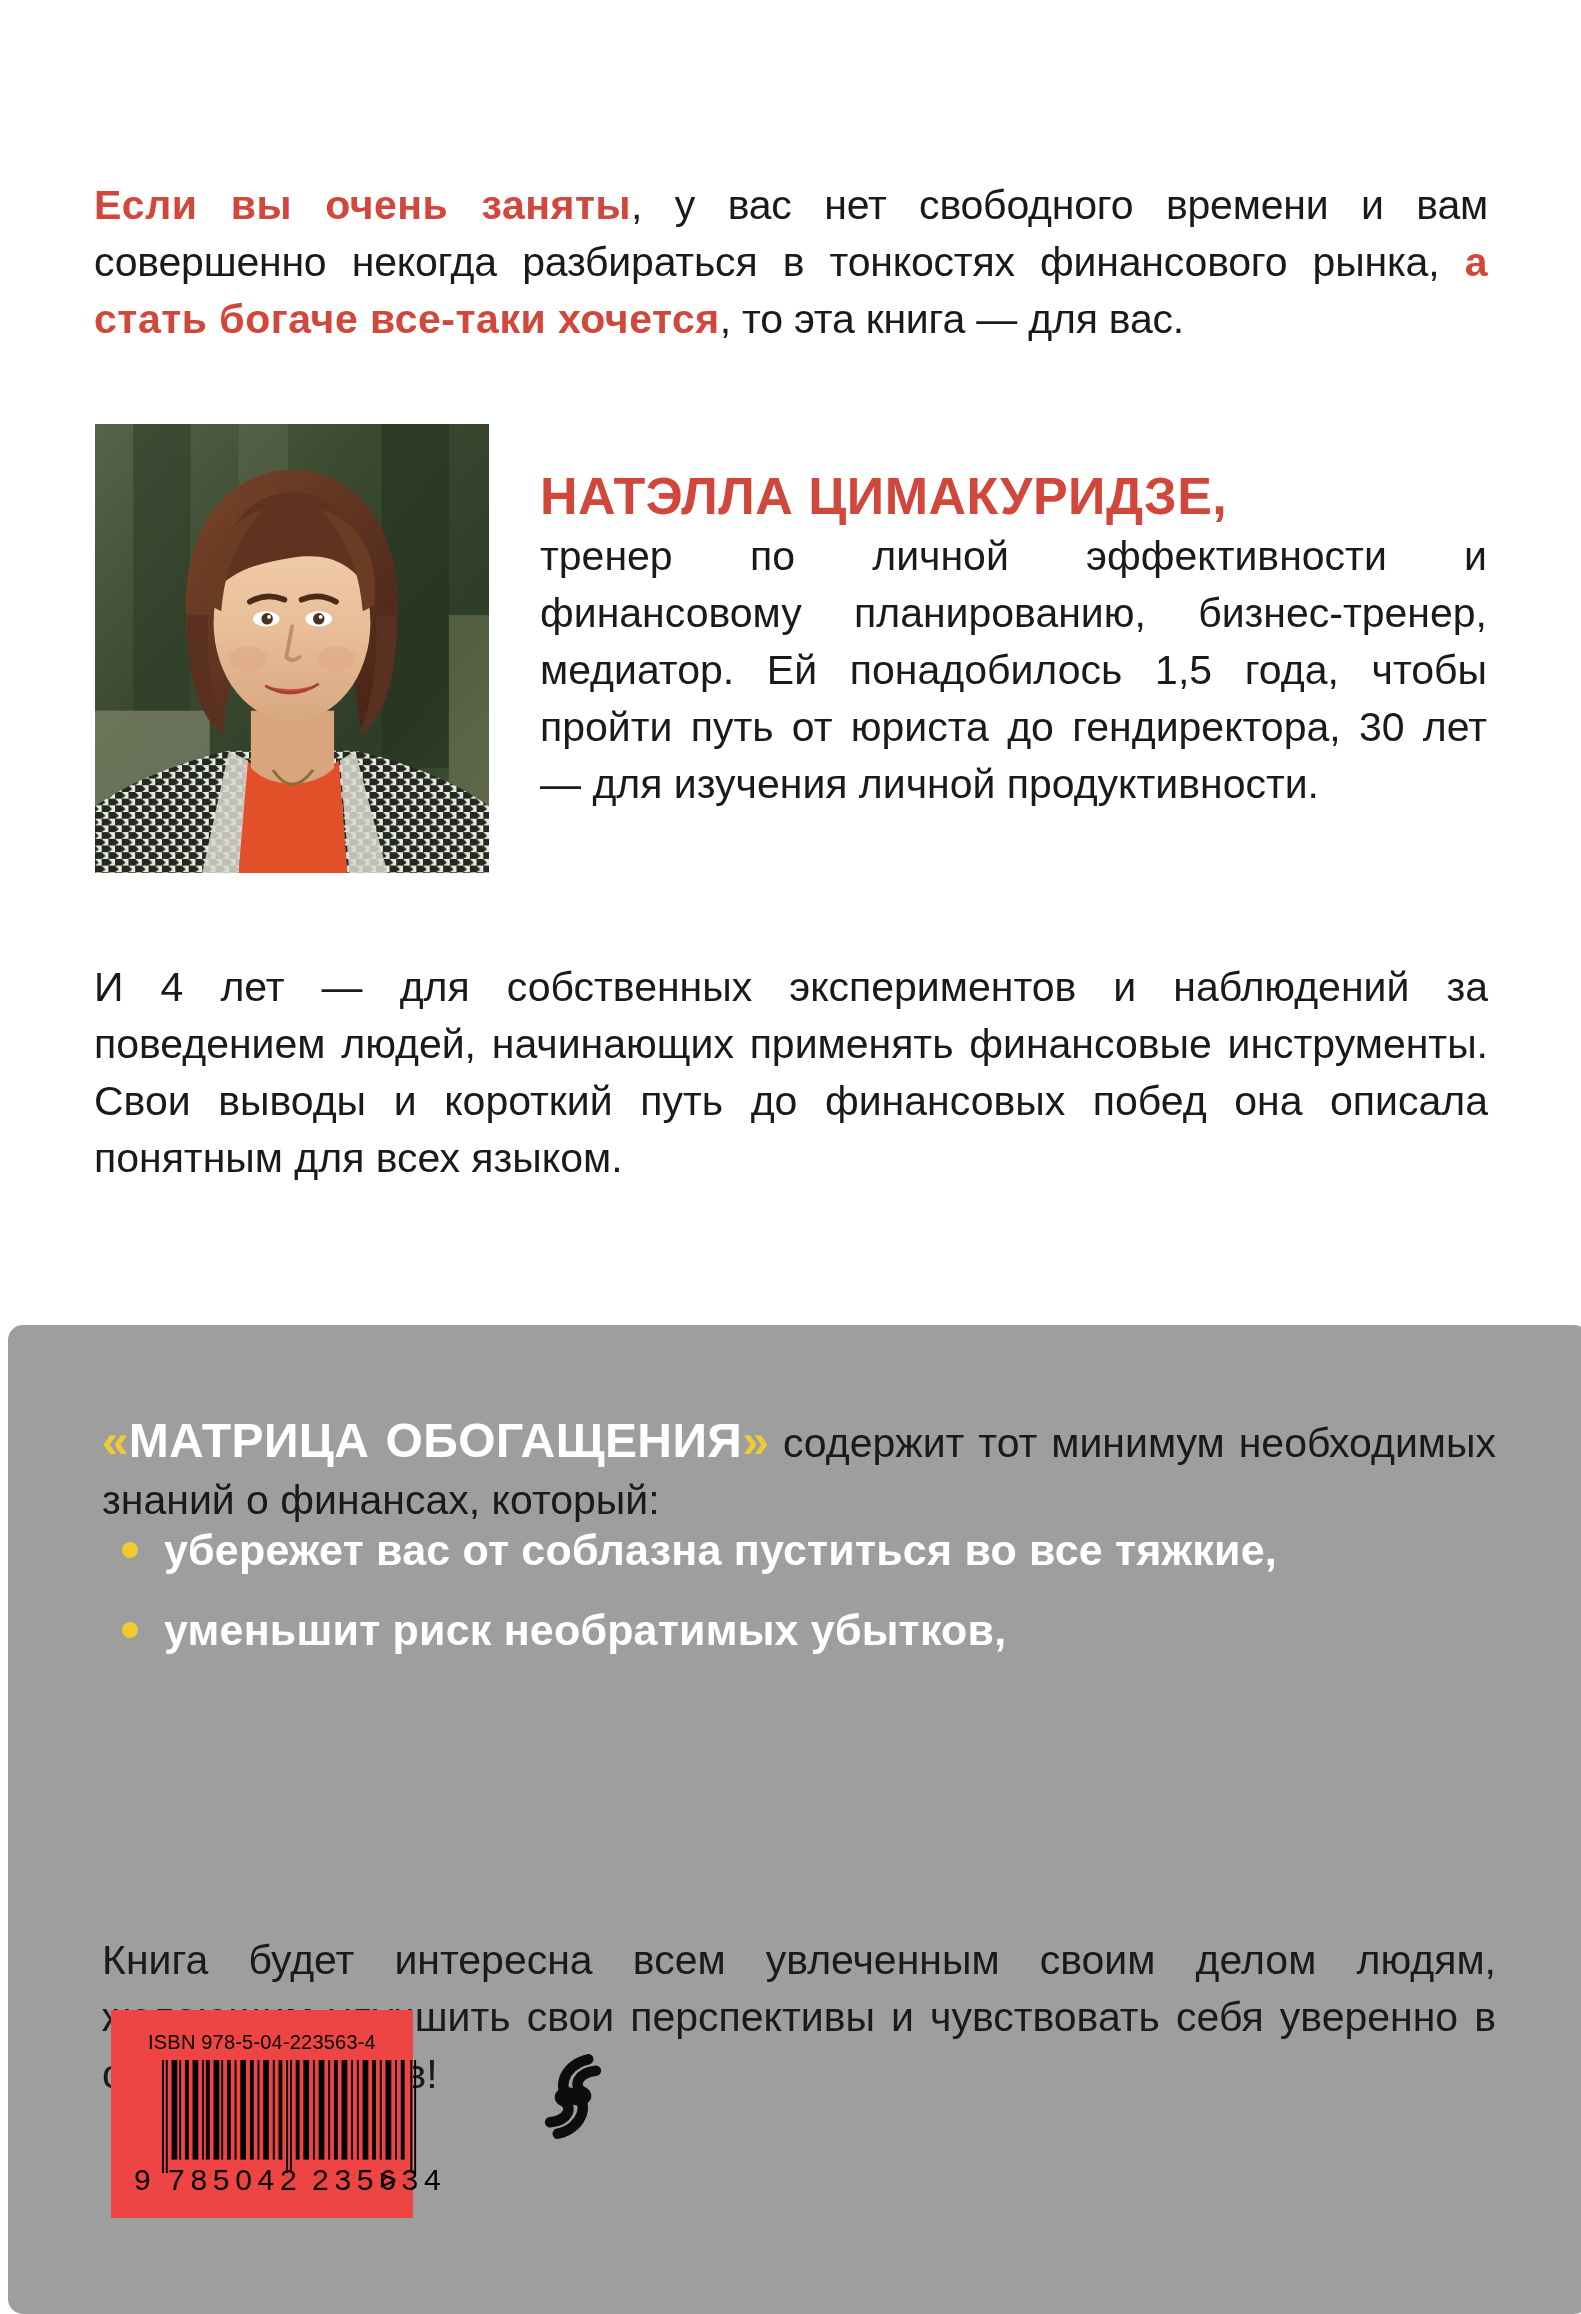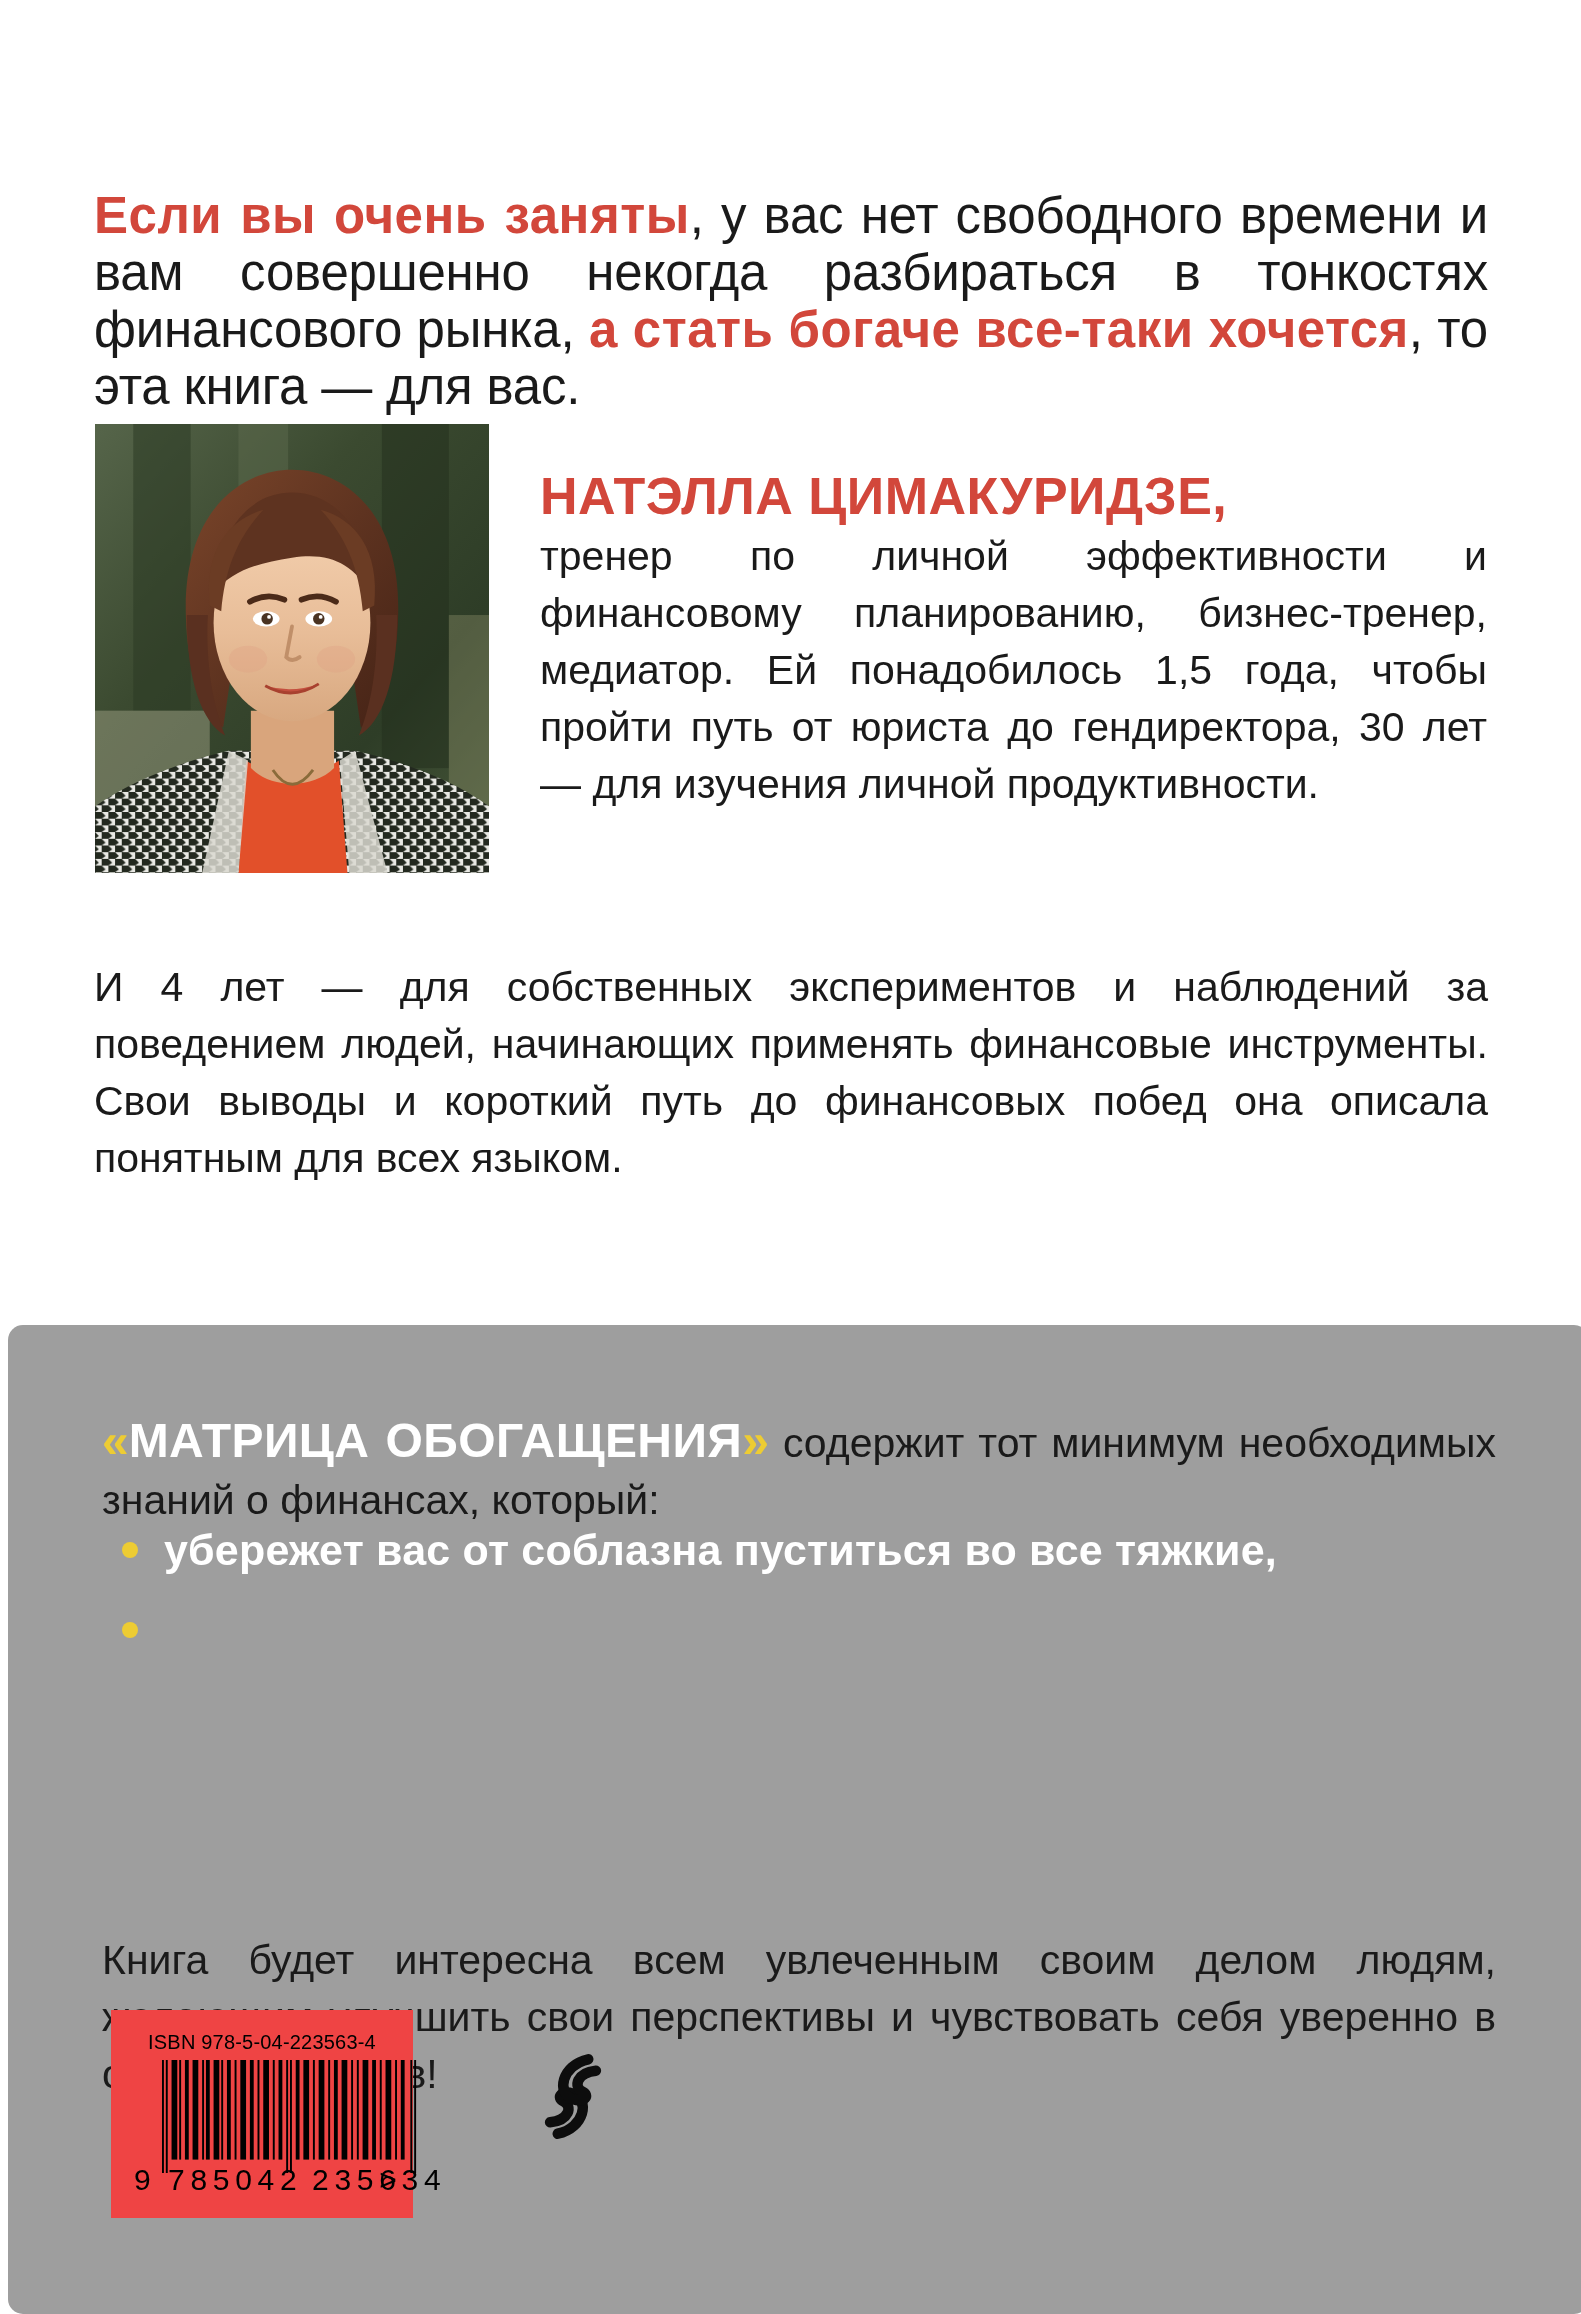--- a/index.html
+++ b/index.html
@@ -28,21 +28,21 @@
     width: 1581px;
     height: 1325px;
     background: #ffffff;
   }
 
   .intro {
     position: absolute;
     left: 94px;
     top: 136px;
     width: 1394px;
-    font-size: 51px;
+    font-size: 41px;
     line-height: 57px;
     color: #1a1a1a;
     text-align: justify;
     text-justify: inter-word;
     letter-spacing: -0.2px;
   }
   .hl {
     color: #d2473b;
     font-weight: bold;
     font-stretch: condensed;
@@ -331,20 +331,21 @@
 
     <p class="gray-lead"><span class="guillemet">«</span><span class="book-title-strong">МАТРИЦА ОБОГАЩЕНИЯ</span><span class="guillemet">»</span><span> содержит тот минимум необходимых знаний о финансах, который:</span></p>
 
     <ul class="bullet-list">
       <li class="bullet-item">
         <span class="bullet-dot"></span>
         <span>убережет вас от соблазна пуститься во все тяжкие,</span>
       </li>
       <li class="bullet-item">
         <span class="bullet-dot"></span>
+        <span>уменьшит риск необратимых убытков,</span>
       </li>
     </ul>
 
     <p class="gray-tail">Книга будет интересна всем увлеченным своим делом людям, желающим улучшить свои перспективы и чувствовать себя уверенно в сфере финансов!</p>
 
     <div class="barcode-box">
       <div class="barcode-isbn">ISBN 978-5-04-223563-4</div>
       <div class="barcode-bars">
         <svg viewBox="0 0 268 118" preserveAspectRatio="none" aria-hidden="true">
           <g fill="#000000">

